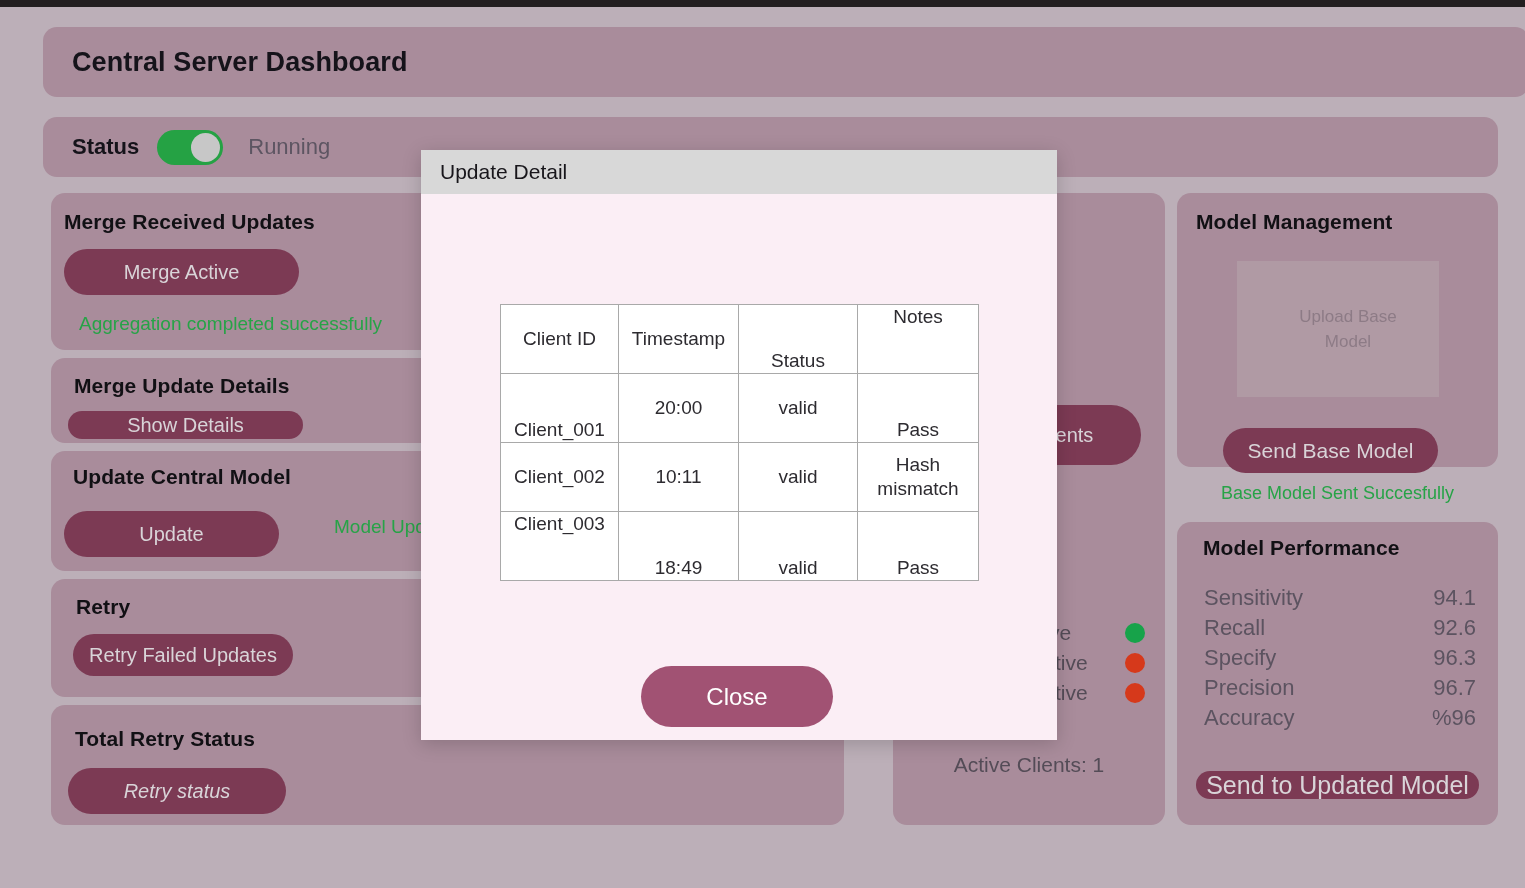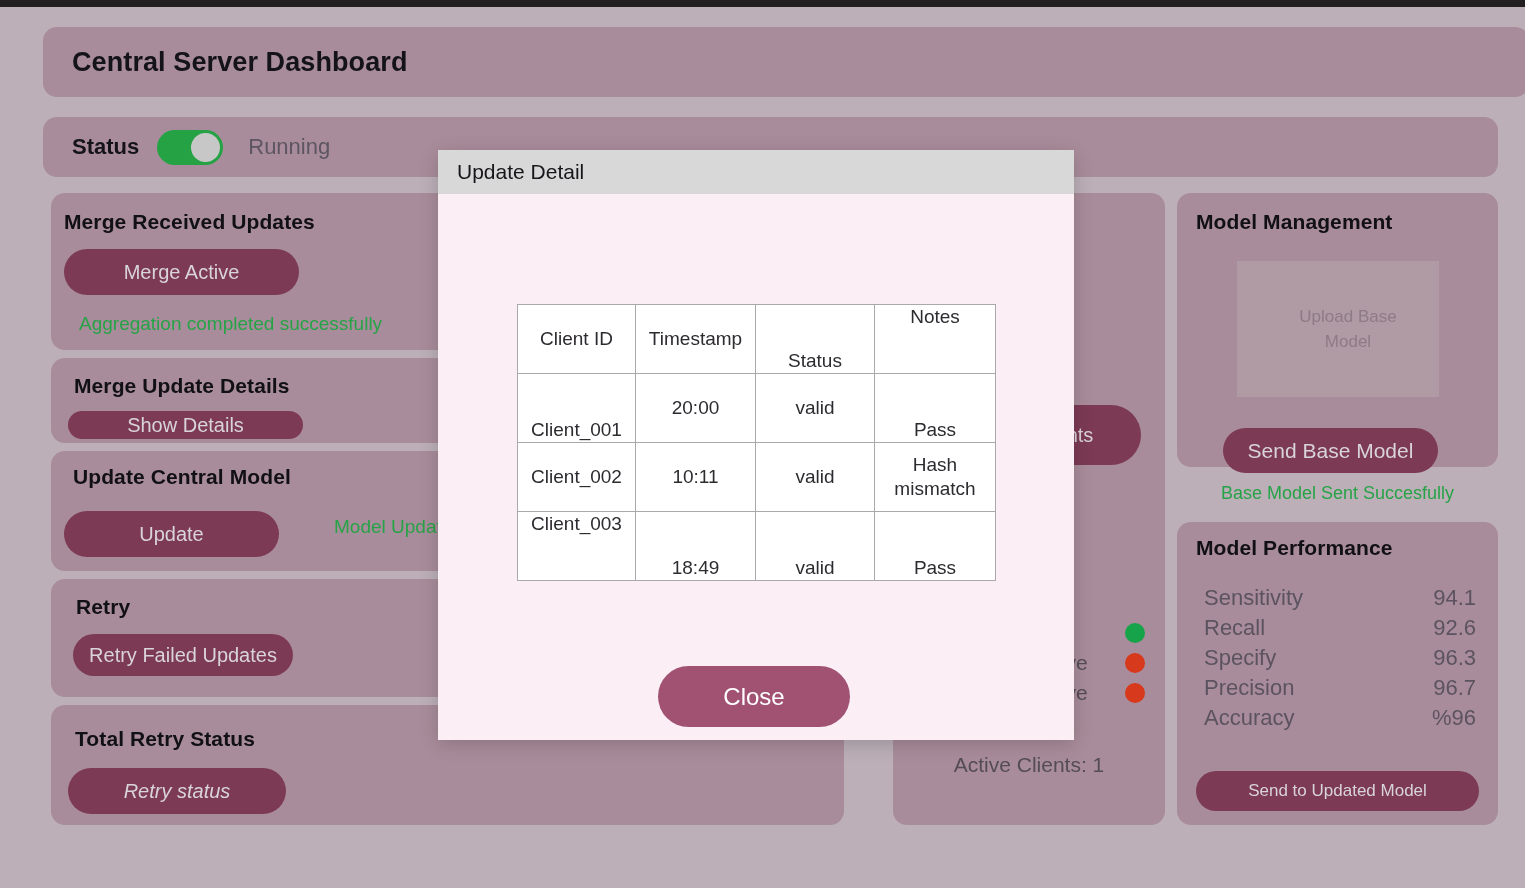--- a/index.html
+++ b/index.html
@@ -194,42 +194,42 @@
     width: 215px; height: 45px;
     font-size: 21px;
   }
   #base-model-status-text {
     position: absolute; left: 0; right: 0; top: 290px;
     text-align: center;
     font-size: 18px;
   }
 
   #model-perf-card { left: 1177px; top: 522px; width: 321px; height: 303px; }
-  #model-perf-card .card-title { position: absolute; left: 19px; top: 14px; }
+  #model-perf-card .card-title { position: absolute; left: 26px; top: 14px; }
   #metrics {
     position: absolute; left: 27px; right: 22px; top: 63px;
   }
   .metric-row {
     display: flex;
     justify-content: space-between;
     align-items: baseline;
     font-size: 22px;
     color: #5c5360;
     height: 30px;
   }
   #btn-send-updated-model {
     position: absolute; left: 19px; top: 249px;
-    width: 283px; height: 40px;
-    font-size: 17px;
+    width: 283px; height: 28px;
+    font-size: 25px;
   }
 
   
   #modal {
     position: absolute;
-    left: 438px; top: 150px;
+    left: 421px; top: 150px;
     width: 636px; height: 590px;
     background: #fbeef5;
     box-shadow: 0 4px 18px rgba(0,0,0,.18);
   }
   #modal-header {
     height: 44px;
     background: #d8d8d8;
     display: flex;
     align-items: center;
   }

